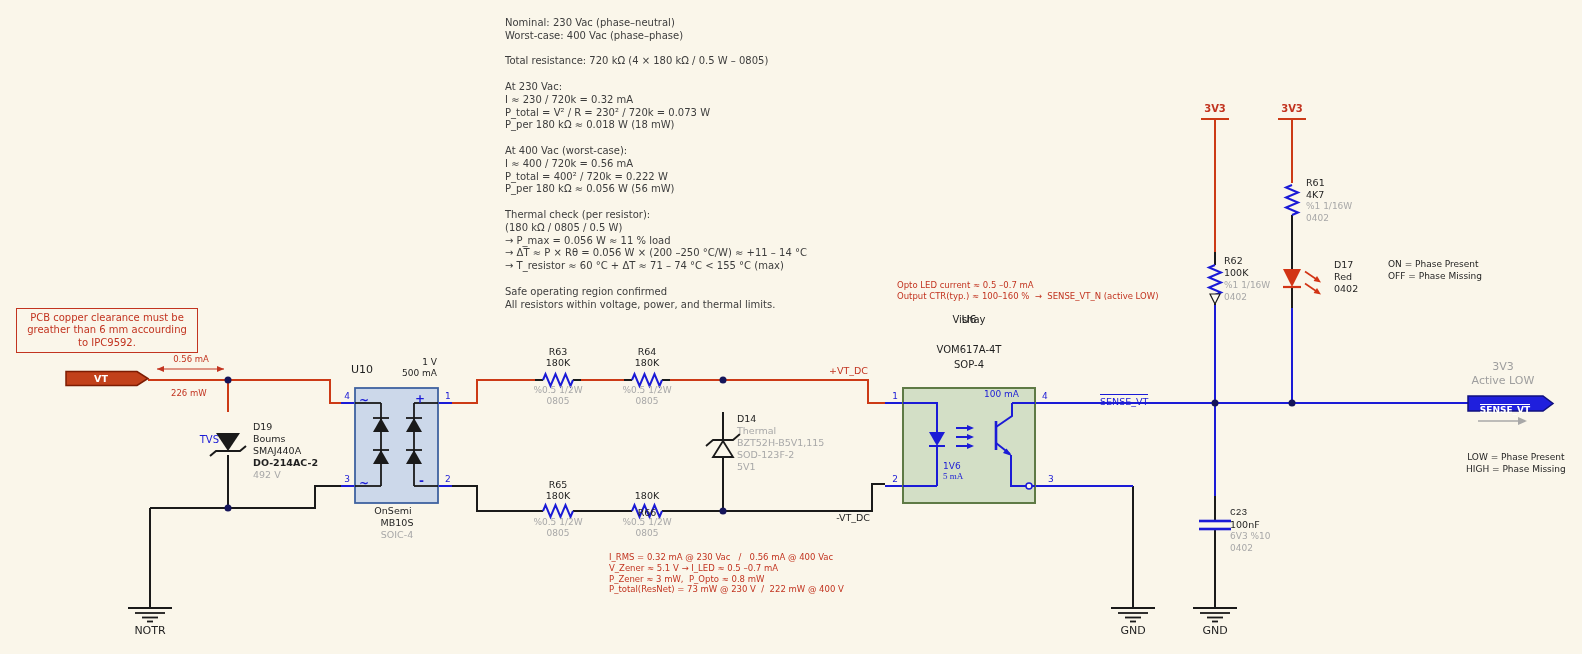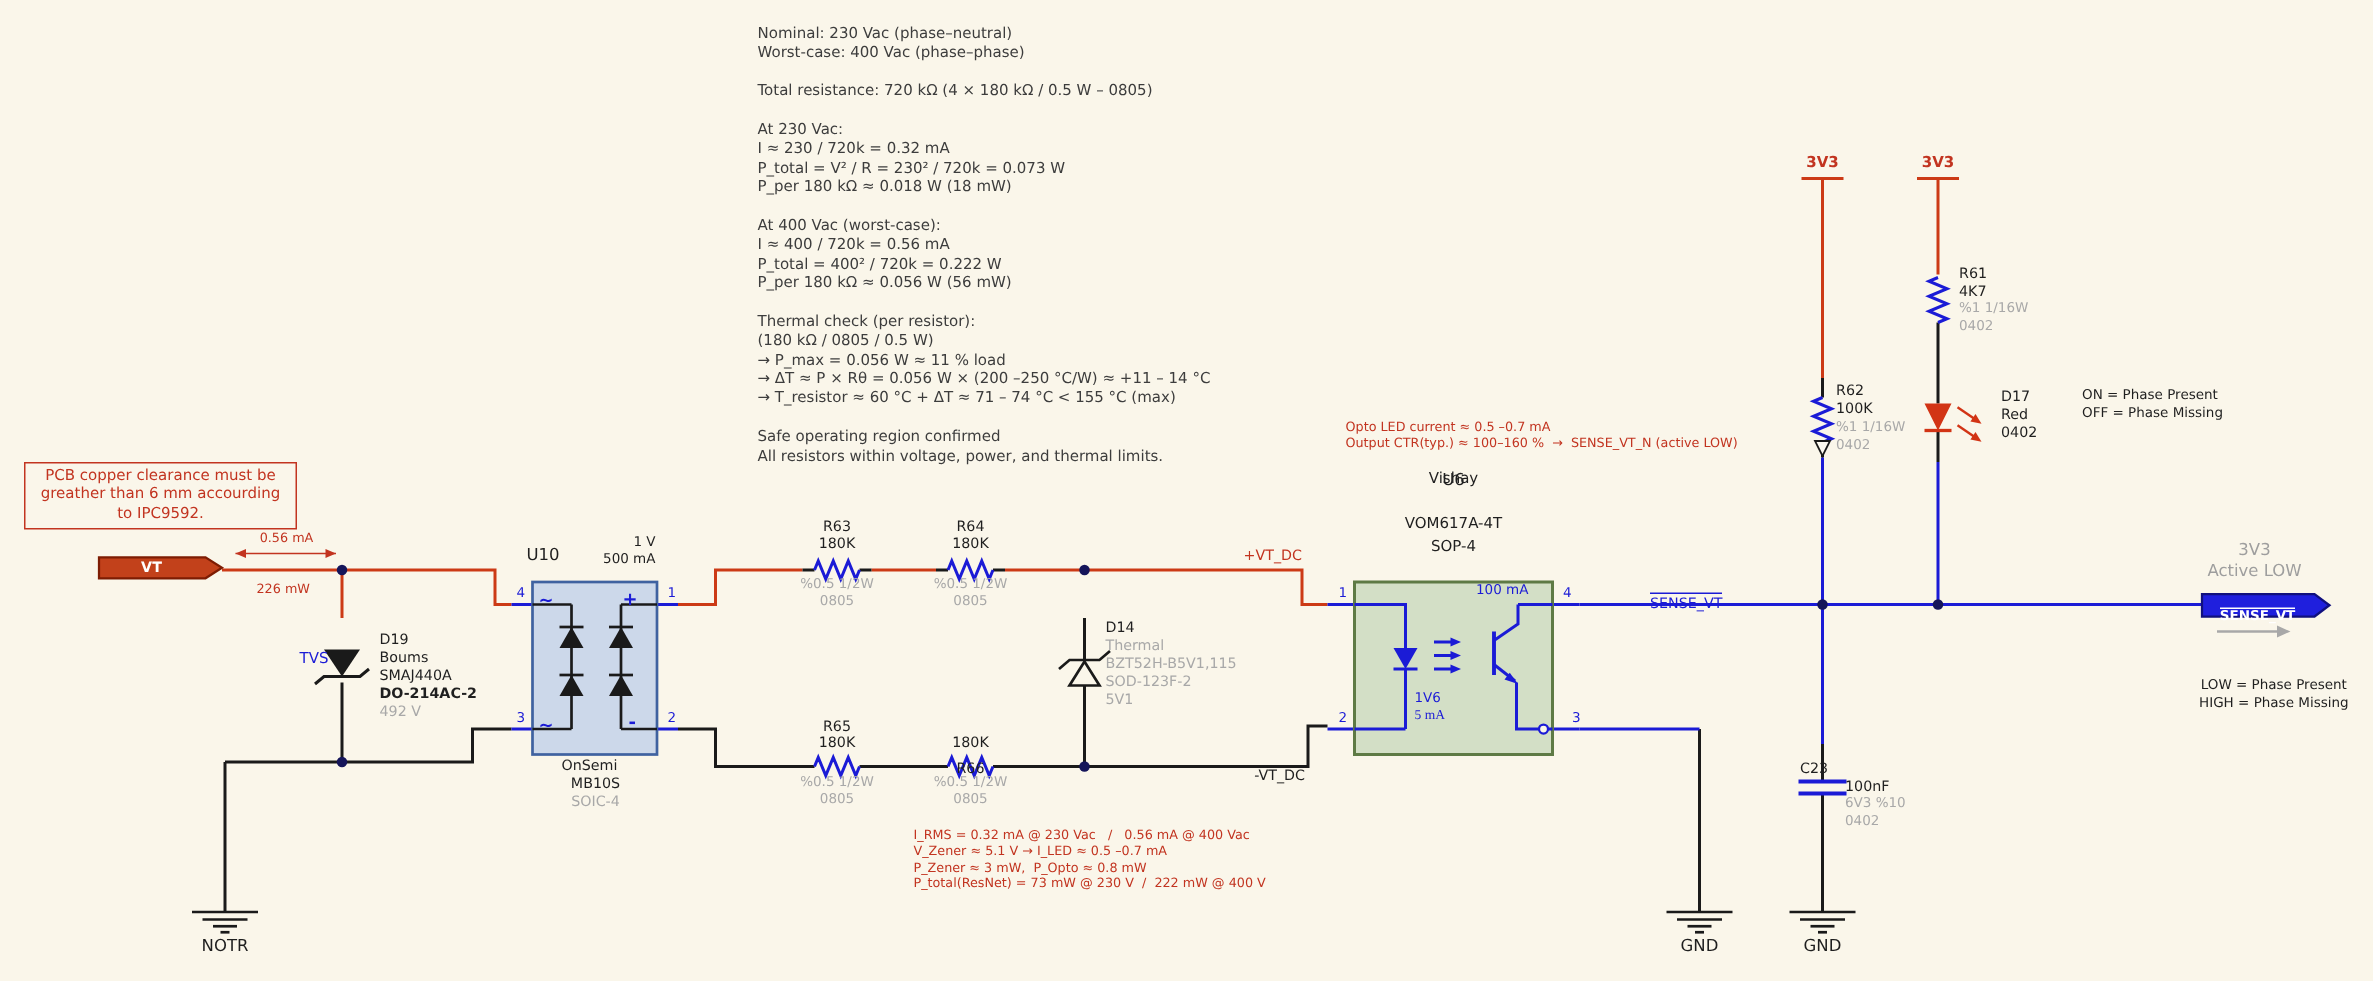--- a/index.html
+++ b/index.html
@@ -328,21 +328,21 @@
 <div class="t g s9" style="left:1306px;top:201px;">%1 1/16W</div>
 <div class="t g s9" style="left:1306px;top:213px;">0402</div>
 
 <div class="t k s95" style="left:1334px;top:259px;">D17</div>
 <div class="t k s95" style="left:1334px;top:271px;">Red</div>
 <div class="t k s95" style="left:1334px;top:283px;">0402</div>
 
 <div class="t k s9 lh12" style="left:1388px;top:258px;">ON = Phase Present
 OFF = Phase Missing</div>
 
-<div class="t k s95" style="left:1200px;top:507px;">C23</div>
+<div class="t k s95" style="left:1230px;top:507px;font-family:Liberation Mono, monospace;">C23</div>
 <div class="t k s95" style="left:1230px;top:519px;">100nF</div>
 <div class="t g s9" style="left:1230px;top:531px;">6V3 %10</div>
 <div class="t g s9" style="left:1230px;top:543px;">0402</div>
 
 <div class="t c k s11" style="left:150px;top:624px;">NOTR</div>
 <div class="t c k s11" style="left:1133px;top:624px;">GND</div>
 <div class="t c k s11" style="left:1215px;top:624px;">GND</div>
 
 <div class="t c gy s11" style="left:1503px;top:360px;">3V3</div>
 <div class="t c gy s11" style="left:1503px;top:374px;">Active LOW</div>

